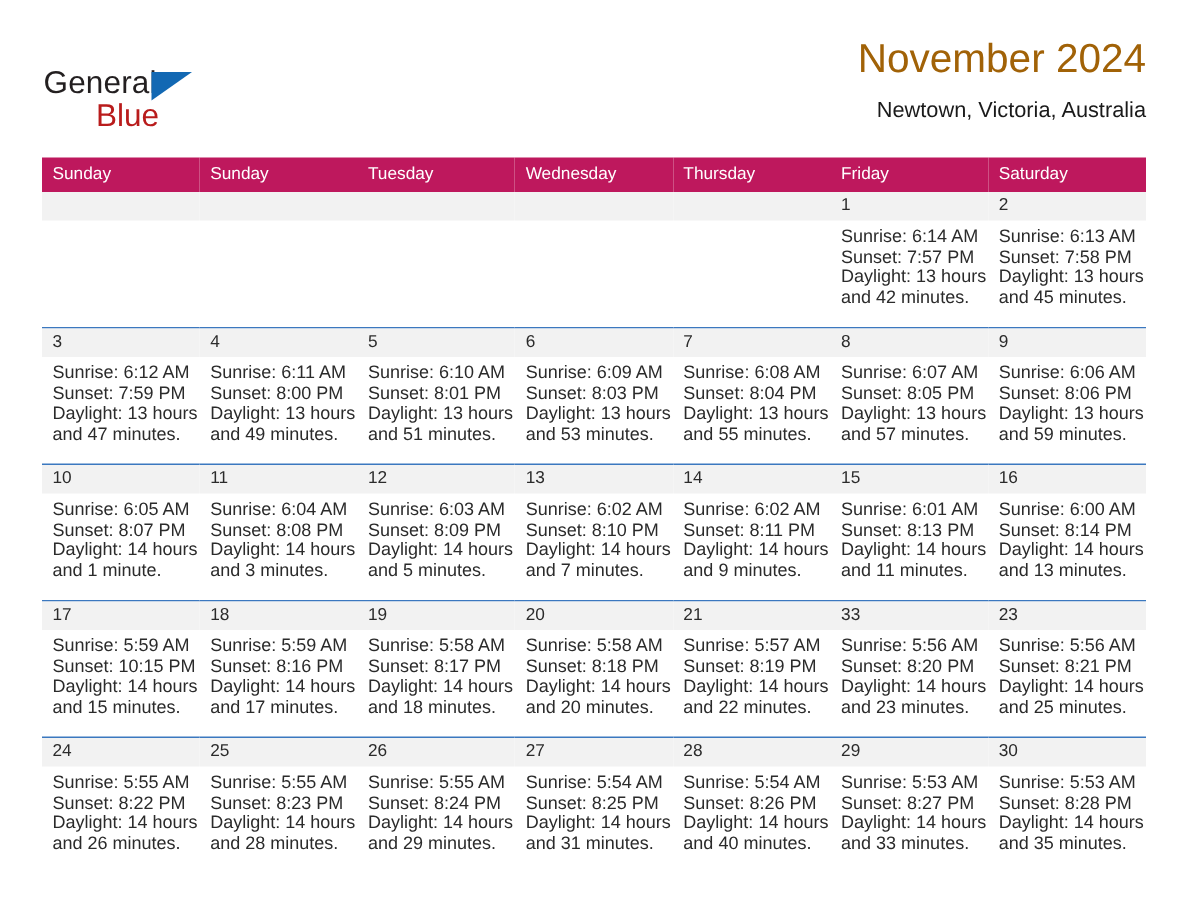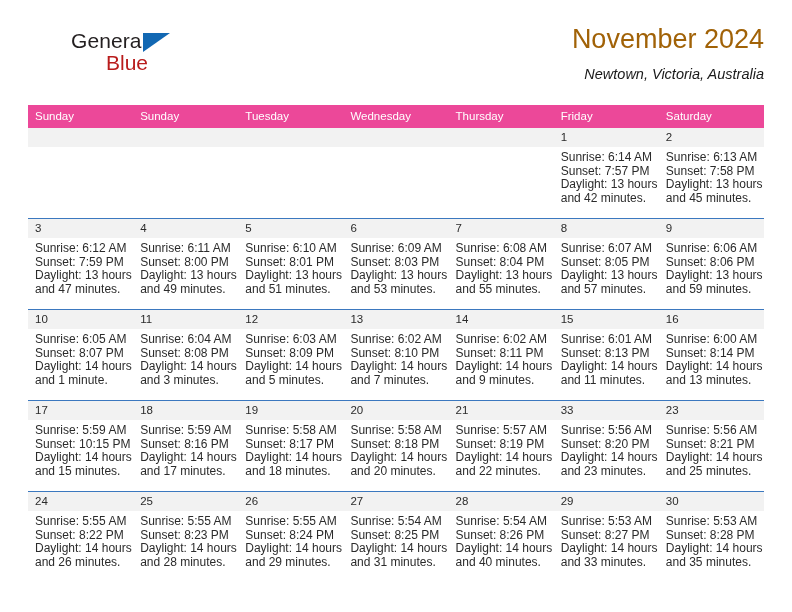--- a/index.html
+++ b/index.html
@@ -19,22 +19,22 @@
   }
 
   
   .header {
     position: absolute;
     left: 28px; top: 22px;
     width: 736px; height: 76px;
   }
   .brand {
     position: absolute;
-    left: 0; top: 5px;
-    width: 190px; height: 56px; margin-left: 42px;
+    left: 0; top: 20px;
+    width: 190px; height: 56px;
   }
   .brand-general {
     position: absolute;
     left: 1px; top: 2px;
     font-size: 21px;
     color: #231f20;
     letter-spacing: .1px;
     line-height: 24px;
   }
   .brand-triangle {
@@ -65,33 +65,32 @@
     margin: 0;
     white-space: nowrap;
   }
   .cal-subtitle {
     font-size: 14.5px;
     font-weight: normal;
     color: #1a1a1a;
     line-height: 20px;
     margin: 8px 0 0 0;
     white-space: nowrap;
-    font-style: italic;
   }
 
   
   .calendar {
     position: absolute;
     left: 28px; top: 105px;
     width: 736px;
     border-collapse: collapse;
     table-layout: fixed;
   }
   .calendar th {
-    background: #ec4899;
+    background: #be185d;
     color: #ffffff;
     font-size: 11.5px;
     font-weight: normal;
     text-align: left;
     padding: 5px 0 6px 7px;
     height: 21px;
     border: none;
   }
   .calendar td {
     vertical-align: top;

